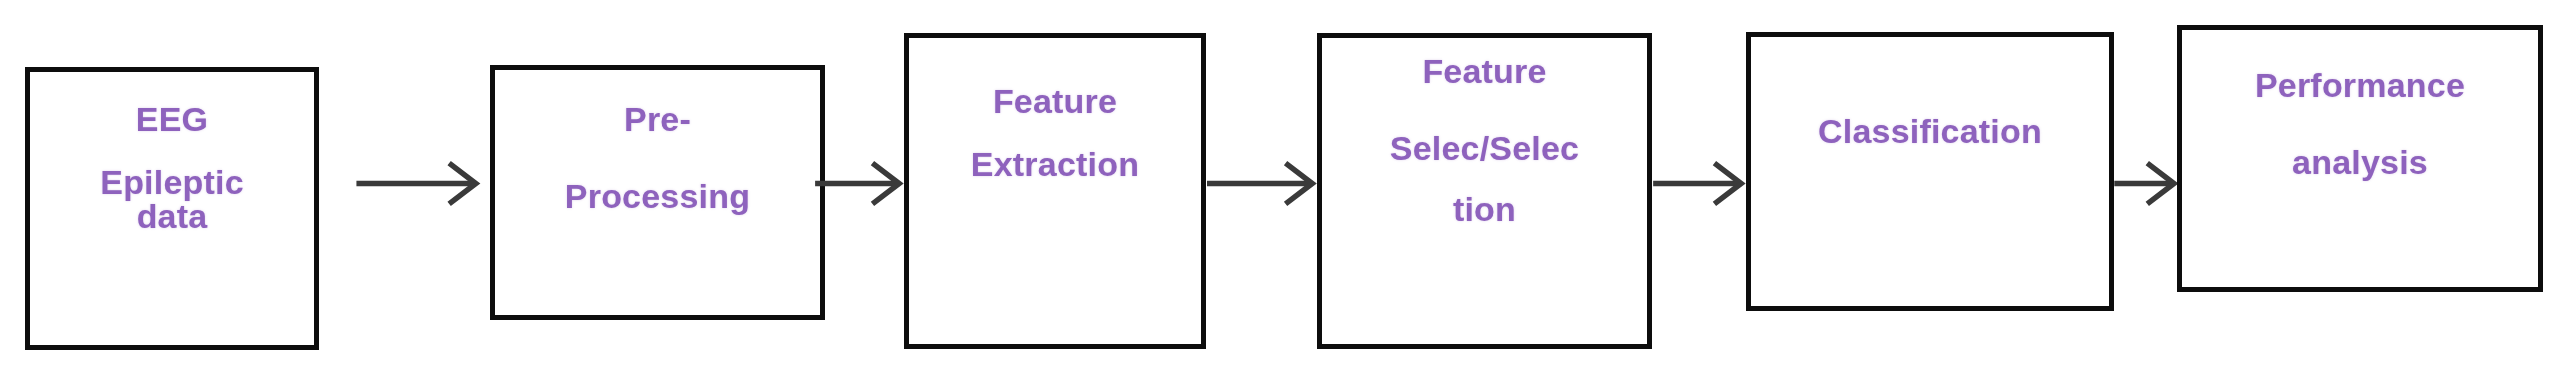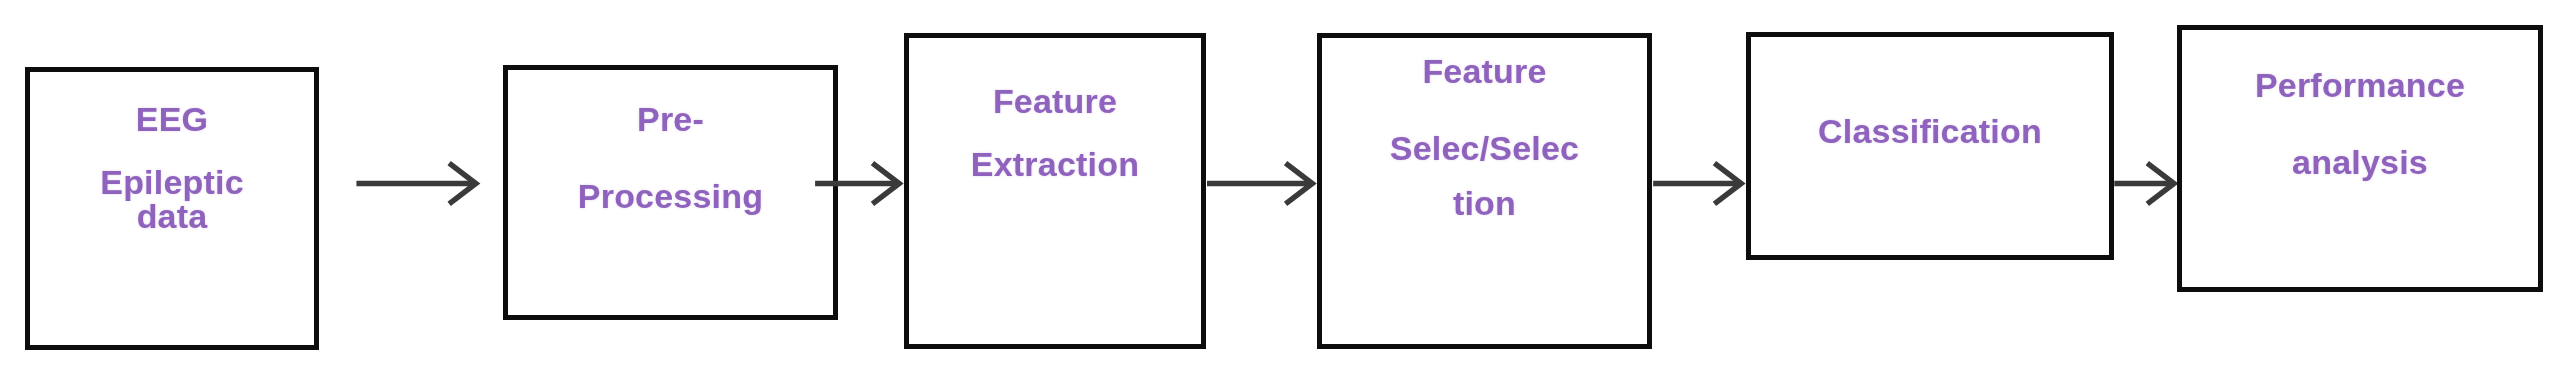--- a/index.html
+++ b/index.html
@@ -68,21 +68,21 @@
     </div>
   </div>
 
   <div class="connector" style="left:356px; top:184px; width:125px;">
     <svg width="125" height="55" viewBox="0 0 158 70" style="position:absolute; top:-28px; left:0;">
       <line x1="0" y1="35" x2="152" y2="35" stroke="#3a3a3a" stroke-width="7"></line>
       <polyline points="118,9 152,35 118,61" fill="none" stroke="#3a3a3a" stroke-width="7" stroke-linecap="butt" stroke-linejoin="miter"></polyline>
     </svg>
   </div>
 
-  <div class="node" style="left:503px; top:65px; width:335px; height:255px;padding-left:40px;">
+  <div class="node" style="left:490px; top:65px; width:335px; height:255px;padding-left:40px;">
     <div class="textblock" style="top:32px;">
       <span class="node-label">Pre-</span>
       <span class="node-label" style="margin-top:43px;text-align:right;">Processing</span>
     </div>
   </div>
 
   <div class="connector" style="left:815px; top:184px; width:89px;">
     <svg width="89" height="55" viewBox="0 0 113 70" style="position:absolute; top:-28px; left:0;">
       <line x1="0" y1="35" x2="107" y2="35" stroke="#3a3a3a" stroke-width="7"></line>
       <polyline points="73,9 107,35 73,61" fill="none" stroke="#3a3a3a" stroke-width="7" stroke-linecap="butt" stroke-linejoin="miter"></polyline>
@@ -100,32 +100,32 @@
     <svg width="110" height="55" viewBox="0 0 140 70" style="position:absolute; top:-28px; left:0;">
       <line x1="0" y1="35" x2="134" y2="35" stroke="#3a3a3a" stroke-width="7"></line>
       <polyline points="100,9 134,35 100,61" fill="none" stroke="#3a3a3a" stroke-width="7" stroke-linecap="butt" stroke-linejoin="miter"></polyline>
     </svg>
   </div>
 
   <div class="node" style="left:1317px; top:33px; width:335px; height:316px;">
     <div class="textblock" style="top:16px;">
       <span class="node-label">Feature</span>
       <span class="node-label" style="margin-top:43px;">Selec/Selec</span>
-      <span class="node-label" style="margin-top:21px;">tion</span>
+      <span class="node-label" style="margin-top:27px;">tion</span>
     </div>
   </div>
 
   <div class="connector" style="left:1653px; top:184px; width:93px;">
     <svg width="93" height="55" viewBox="0 0 118 70" style="position:absolute; top:-28px; left:0;">
       <line x1="0" y1="35" x2="112" y2="35" stroke="#3a3a3a" stroke-width="7"></line>
       <polyline points="78,9 112,35 78,61" fill="none" stroke="#3a3a3a" stroke-width="7" stroke-linecap="butt" stroke-linejoin="miter"></polyline>
     </svg>
   </div>
 
-  <div class="node" style="left:1746px; top:32px; width:368px; height:228px;">
+  <div class="node" style="left:1746px; top:32px; width:368px; height:279px;">
     <div class="textblock" style="top:77px;">
       <span class="node-label">Classification</span>
     </div>
   </div>
 
   <div class="connector" style="left:2114px; top:184px; width:65px;">
     <svg width="65" height="55" viewBox="0 0 82 70" style="position:absolute; top:-28px; left:0;">
       <line x1="0" y1="35" x2="76" y2="35" stroke="#3a3a3a" stroke-width="7"></line>
       <polyline points="42,9 76,35 42,61" fill="none" stroke="#3a3a3a" stroke-width="7" stroke-linecap="butt" stroke-linejoin="miter"></polyline>
     </svg>

